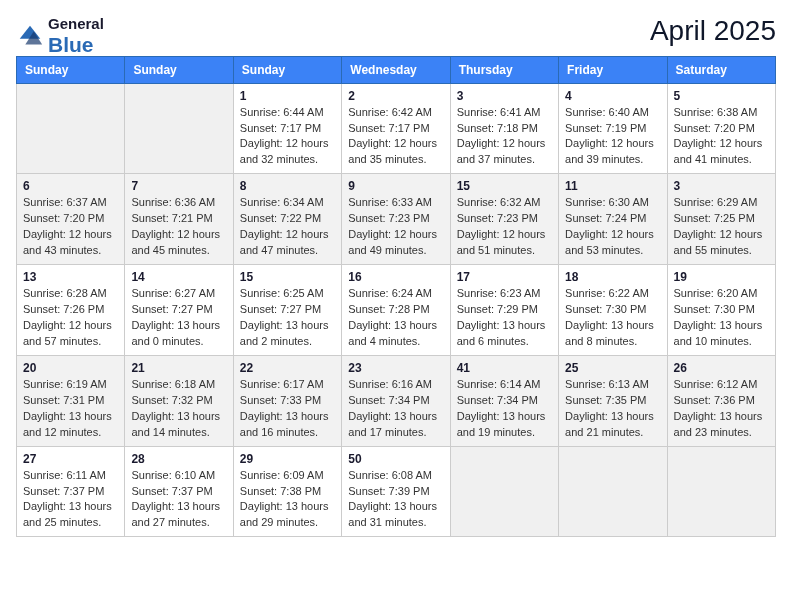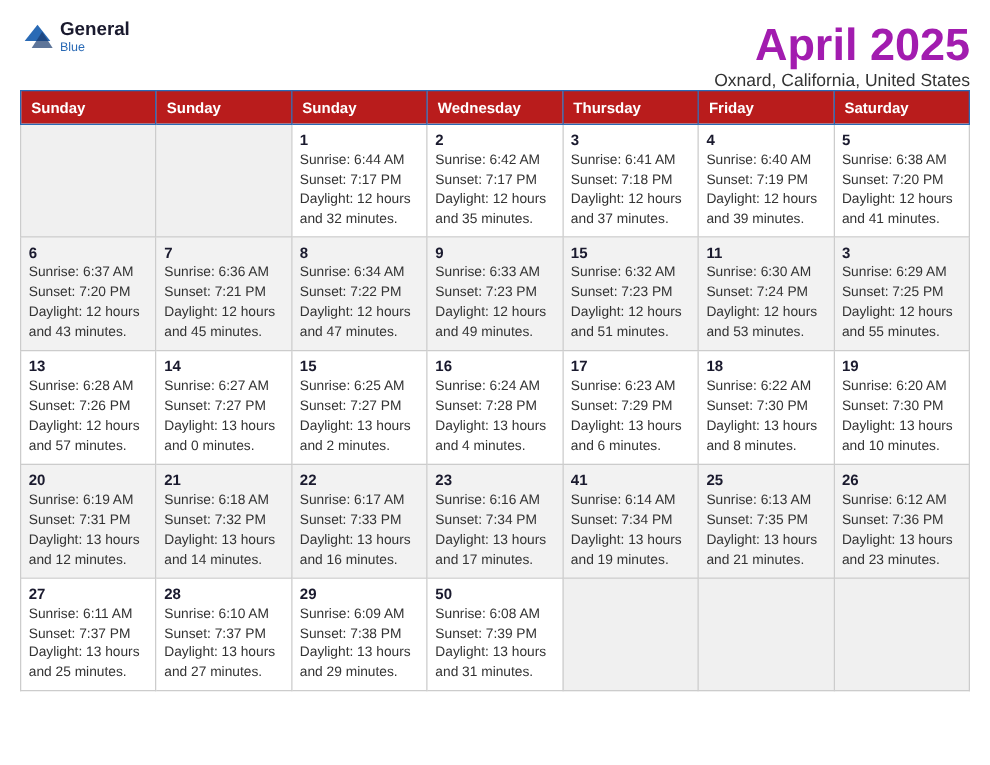--- a/index.html
+++ b/index.html
@@ -25,48 +25,48 @@
       display: flex;
       flex-direction: column;
       line-height: 1.1;
     }
     .logo-general {
       font-size: 15px;
       font-weight: bold;
       color: #1a1a2e;
     }
     .logo-blue {
-      font-size: 10px;
-      font-weight: normal;
+      font-size: 21px;
+      font-weight: bold;
       color: #2a6ab5;
     }
     .logo-icon {
       width: 28px;
       height: 28px;
     }
     .title-block {
       text-align: right;
     }
     .month-title {
-      font-size: 36px;
-      font-weight: bold;
-      color: #a21caf;
+      font-size: 28px;
+      font-weight: normal;
+      color: #0f172a;
       line-height: 1.1;
     }
     .location {
       font-size: 14px;
       color: #333;
     }
     table {
       width: 100%;
       border-collapse: collapse;
       font-size: 11px;
     }
     thead tr th {
-      background-color: #b91c1c;
+      background-color: #3b82f6;
       color: #fff;
       text-align: left;
       padding: 6px 8px;
       font-size: 12px;
       font-weight: bold;
       border: 1px solid #2a6ab5;
     }
     tbody tr td {
       border: 1px solid #ccc;
       vertical-align: top;
@@ -109,21 +109,20 @@
       <polygon points="15,4 26,18 4,18" fill="#2a6ab5"></polygon>
       <polygon points="19,10 28,24 10,24" fill="#1a3a6e" opacity="0.7"></polygon>
     </svg>
     <div class="logo-text">
       <span class="logo-general">General</span>
       <span class="logo-blue">Blue</span>
     </div>
   </div>
   <div class="title-block">
     <div class="month-title">April 2025</div>
-    <div class="location">Oxnard, California, United States</div>
   </div>
 </div>
 
 <table>
   <thead>
     <tr>
     <th>Sunday</th>
         <th>Sunday</th>
         <th>Sunday</th>
         <th>Wednesday</th>

